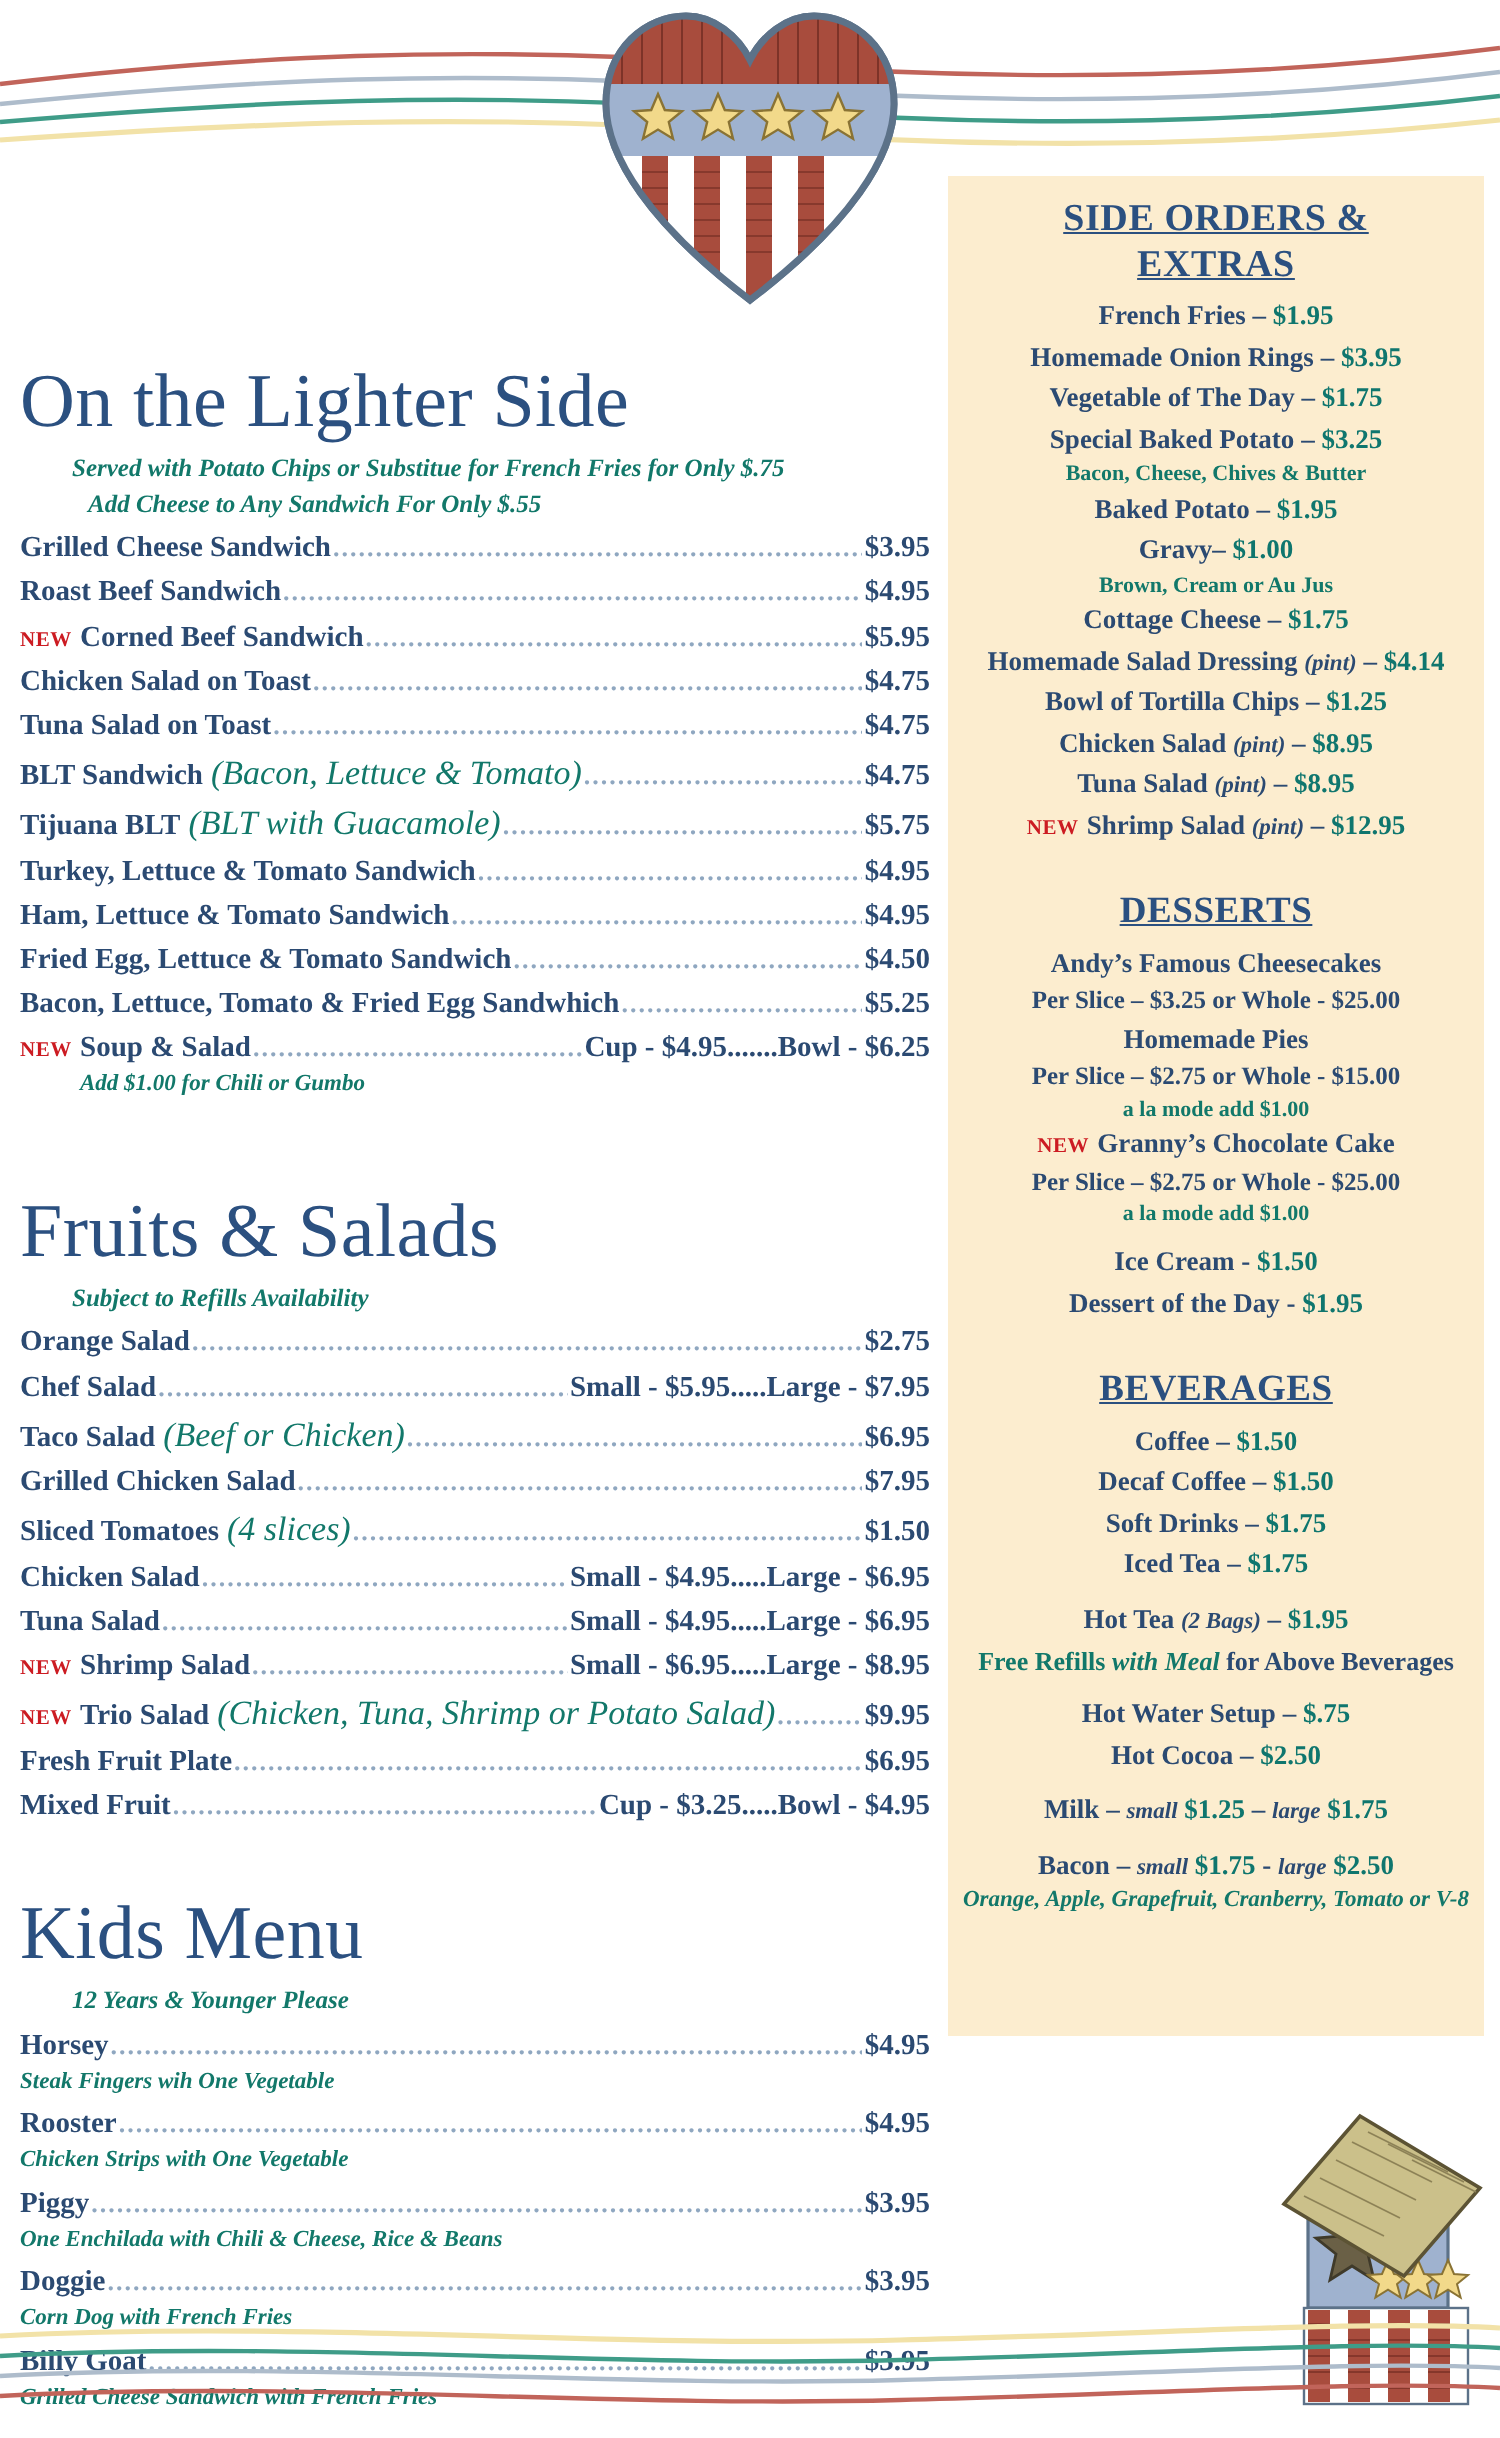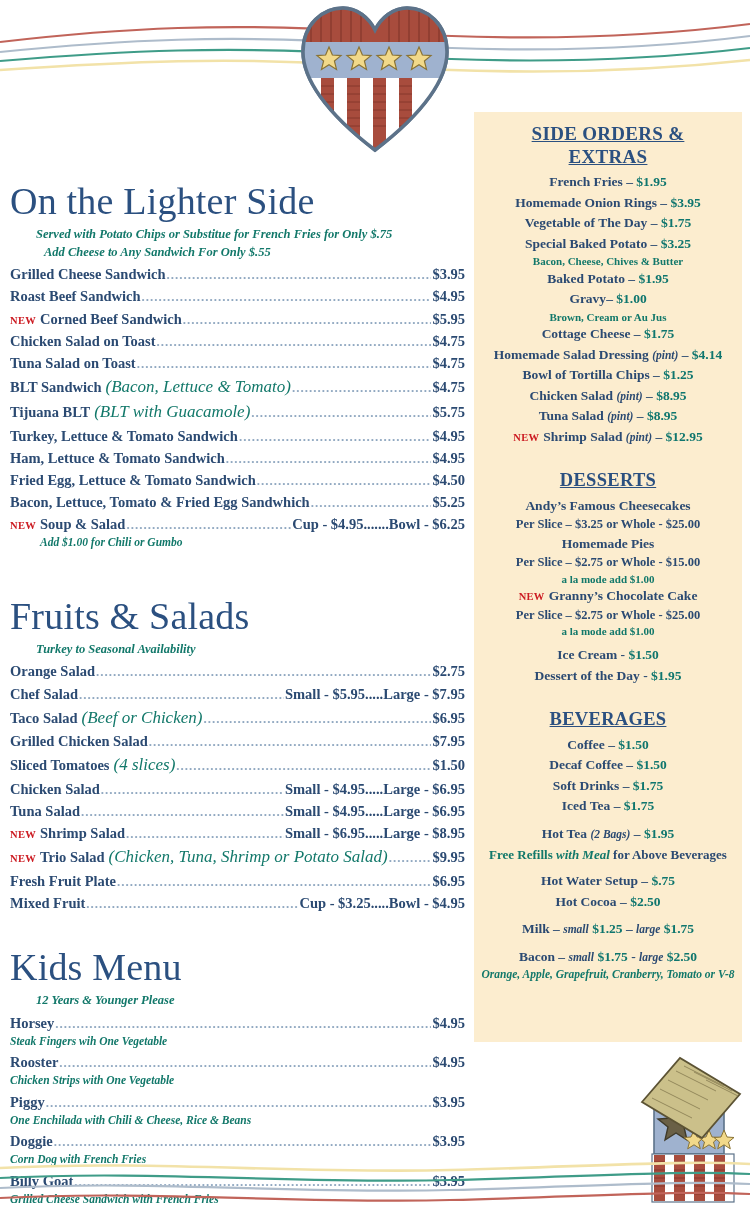--- a/index.html
+++ b/index.html
@@ -62,21 +62,21 @@
     font-variant:small-caps; text-transform:uppercase;
   }
   .subdesc {
     font-style:italic; font-weight:bold; color:#12786a;
     font-size:11.5px; line-height:1.35; margin:0 0 2px 0;
   }
   .indent-note { padding-left:30px; }
 
   
   .right-panel {
-    position:absolute; left:474px; top:112px; width:268px; height:930px;
+    position:absolute; left:474px; top:88px; width:268px; height:930px;
     background:#fcedcf;
     padding:8px 4px 6px 4px;
     text-align:center;
   }
   .panel-head {
     font-size:19px; font-weight:bold; color:#2b5080;
     text-decoration:underline; letter-spacing:0.3px;
     line-height:1.22; margin:2px 0 4px 0;
   }
   .panel-head.small { font-size:18.5px; }
@@ -255,21 +255,21 @@
         <span class="leader"></span>
         <span class="pr">Cup - $4.95.......Bowl - $6.25</span>
       </div>
     <div class="subdesc indent-note">Add $1.00 for Chili or Gumbo</div>
   </div>
 
   <div style="height:40px"></div>
 
   <div class="section">
     <div class="section-title">Fruits &amp; Salads</div>
-    <div class="section-sub">Turkey to Seasonal Availability</div>
+    <div class="section-sub">Subject to Refills Availability</div>
 
     <div class="menu-row">
         <span class="nm">Orange Salad</span>
         <span class="leader"></span>
         <span class="pr">$2.75</span>
       </div>
     <div class="menu-row">
         <span class="nm">Chef Salad</span>
         <span class="leader"></span>
         <span class="pr">Small - $5.95.....Large - $7.95</span>

